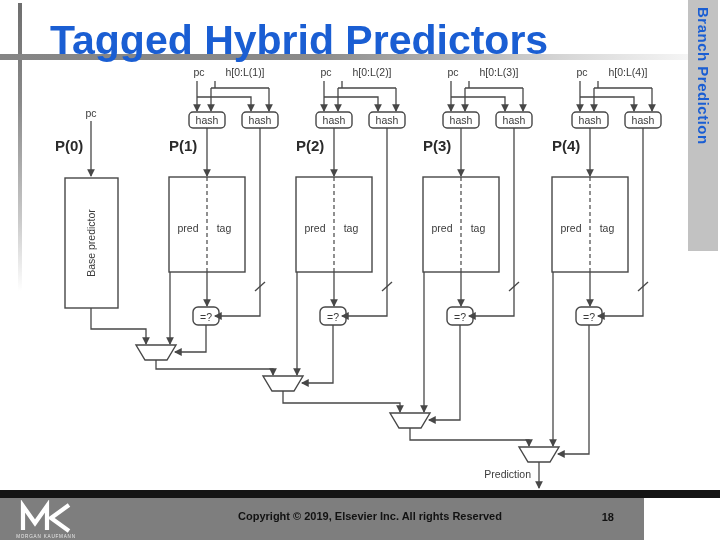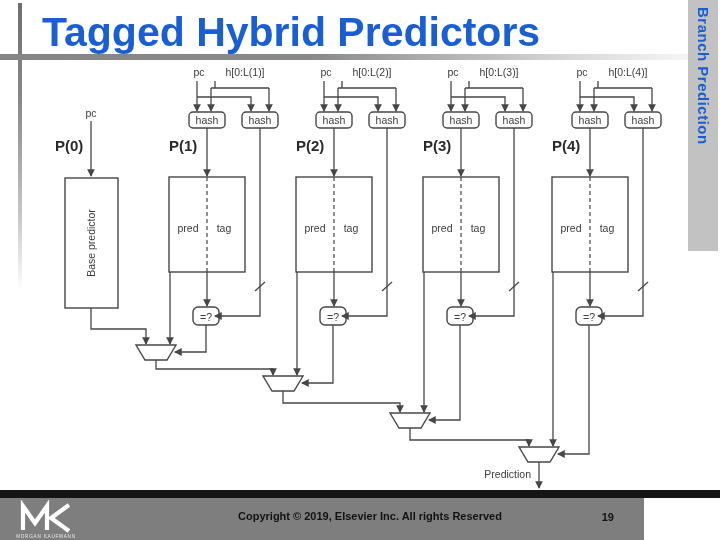--- a/index.html
+++ b/index.html
@@ -10,21 +10,21 @@
   
   .vrule{
     position:absolute;left:18px;top:3px;width:4px;height:288px;
     background:linear-gradient(to bottom,#6e6e6e 0%,#8a8a8a 35%,#c9c9c9 75%,#ffffff 100%);
   }
   .hrule{
     position:absolute;left:0;top:54px;width:700px;height:6px;
     background:linear-gradient(to right,#858585 0%,#8a8a8a 45%,#d9d9d9 82%,#f8f8f8 100%);
   }
   .title{
-    position:absolute;left:42px;top:9px;margin:0;
+    position:absolute;left:42px;top:9px;margin:8px;
     font-size:41px;font-weight:bold;color:#1a5ed3;letter-spacing:0px;white-space:nowrap;
   }
   .sidebar{
     position:absolute;right:2px;top:0;width:30px;height:251px;background:#c2c2c2;
     display:flex;justify-content:center;
   }
   .sidebar span{
     writing-mode:vertical-rl;font-size:15px;font-weight:bold;color:#1a5ed3;
     padding-top:7px;letter-spacing:0.5px;white-space:nowrap;
   }
@@ -198,16 +198,16 @@
 
   <div class="footer-bar"></div>
 
   <div class="footer">
     <svg class="logo" width="64" height="40" viewBox="0 0 64 40">
       <polyline points="7,30 7,6 19,23 31,6 31,30" fill="none" stroke="#ffffff" stroke-width="4.2"></polyline>
       <path d="M53 5 L35 18 L53 31" fill="none" stroke="#ffffff" stroke-width="4.2"></path>
       <text x="30" y="37.5" text-anchor="middle" font-size="4.6" letter-spacing="0.8" fill="#e9e9e9" font-family="Liberation Sans, sans-serif">MORGAN KAUFMANN</text>
     </svg>
     <div class="copyright">Copyright © 2019, Elsevier Inc. All rights Reserved</div>
-    <div class="pagenum">19</div>
+    <div class="pagenum">18</div>
   </div>
 
 </div>
 
 </body></html>

